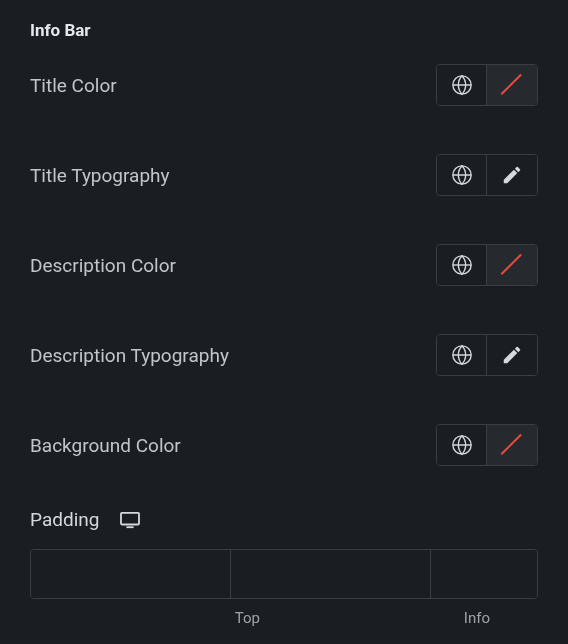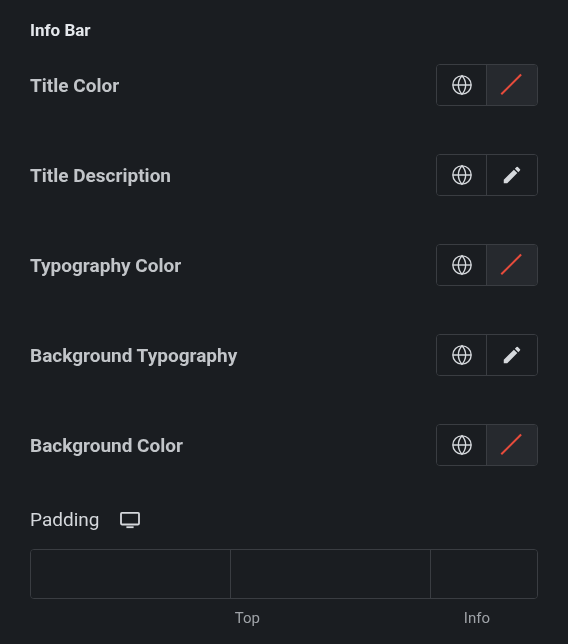--- a/index.html
+++ b/index.html
@@ -23,21 +23,21 @@
     }
     .control-row {
       display: flex;
       align-items: center;
       justify-content: space-between;
       margin-bottom: 48px;
     }
     .control-label {
       font-size: 19px;
       color: #c2c5c9;
-      font-weight: 700;
+      font-weight: 400;
     }
     .control-actions {
       display: flex;
       border: 1px solid #3a3d42;
       border-radius: 4px;
       overflow: hidden;
     }
     .icon-btn {
       width: 50px;
       height: 40px;
@@ -147,55 +147,55 @@
           <path d="M12 2a15 15 0 0 1 4 10 15 15 0 0 1-4 10 15 15 0 0 1-4-10 15 15 0 0 1 4-10z"></path>
         </svg>
     </div>
     <div class="icon-btn darker">
       <div class="slash"></div>
     </div>
   </div>
 </div>
 
 <div class="control-row">
-  <div class="control-label">Title Description</div>
+  <div class="control-label">Title Typography</div>
   <div class="control-actions">
     <div class="icon-btn">
       <svg class="globe-icon" viewBox="0 0 24 24">
           <circle cx="12" cy="12" r="10"></circle>
           <line x1="2" y1="12" x2="22" y2="12"></line>
           <path d="M12 2a15 15 0 0 1 4 10 15 15 0 0 1-4 10 15 15 0 0 1-4-10 15 15 0 0 1 4-10z"></path>
         </svg>
     </div>
     <div class="icon-btn">
       <svg class="pencil-icon" viewBox="0 0 24 24">
           <path d="M3 17.25V21h3.75L17.81 9.94l-3.75-3.75L3 17.25zM20.71 7.04a1 1 0 0 0 0-1.41l-2.34-2.34a1 1 0 0 0-1.41 0l-1.83 1.83 3.75 3.75 1.83-1.83z"></path>
         </svg>
     </div>
   </div>
 </div>
 
 <div class="control-row">
-  <div class="control-label">Typography Color</div>
+  <div class="control-label">Description Color</div>
   <div class="control-actions">
     <div class="icon-btn">
       <svg class="globe-icon" viewBox="0 0 24 24">
           <circle cx="12" cy="12" r="10"></circle>
           <line x1="2" y1="12" x2="22" y2="12"></line>
           <path d="M12 2a15 15 0 0 1 4 10 15 15 0 0 1-4 10 15 15 0 0 1-4-10 15 15 0 0 1 4-10z"></path>
         </svg>
     </div>
     <div class="icon-btn darker">
       <div class="slash"></div>
     </div>
   </div>
 </div>
 
 <div class="control-row">
-  <div class="control-label">Background Typography</div>
+  <div class="control-label">Description Typography</div>
   <div class="control-actions">
     <div class="icon-btn">
       <svg class="globe-icon" viewBox="0 0 24 24">
           <circle cx="12" cy="12" r="10"></circle>
           <line x1="2" y1="12" x2="22" y2="12"></line>
           <path d="M12 2a15 15 0 0 1 4 10 15 15 0 0 1-4 10 15 15 0 0 1-4-10 15 15 0 0 1 4-10z"></path>
         </svg>
     </div>
     <div class="icon-btn">
       <svg class="pencil-icon" viewBox="0 0 24 24">

